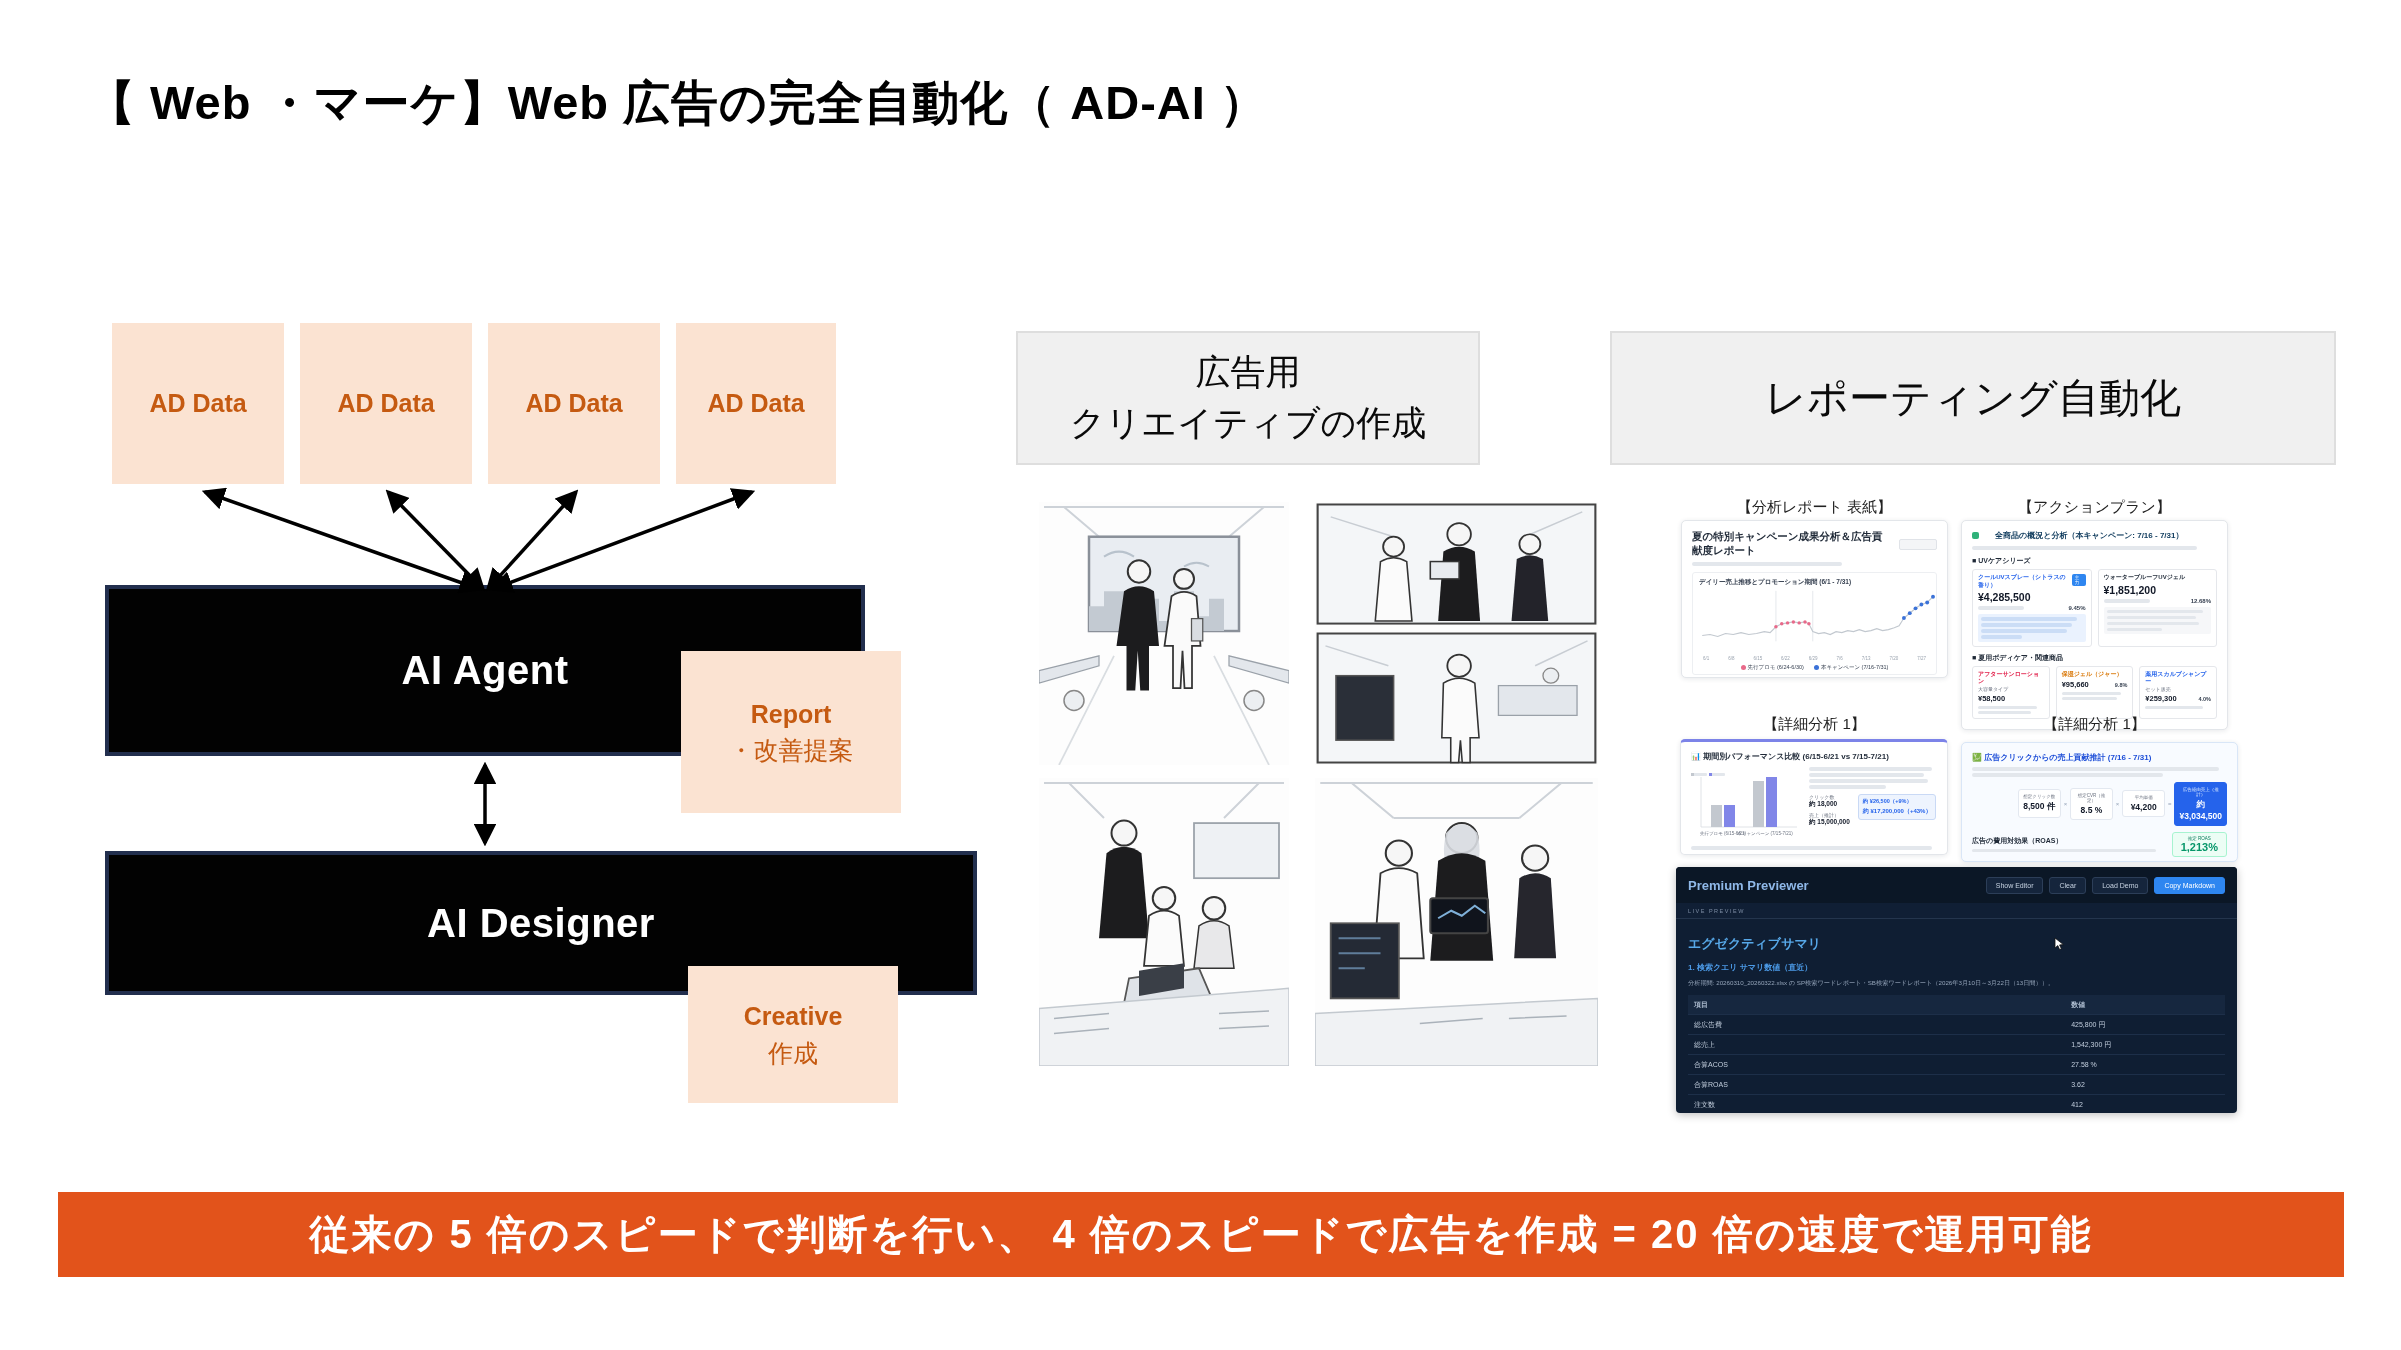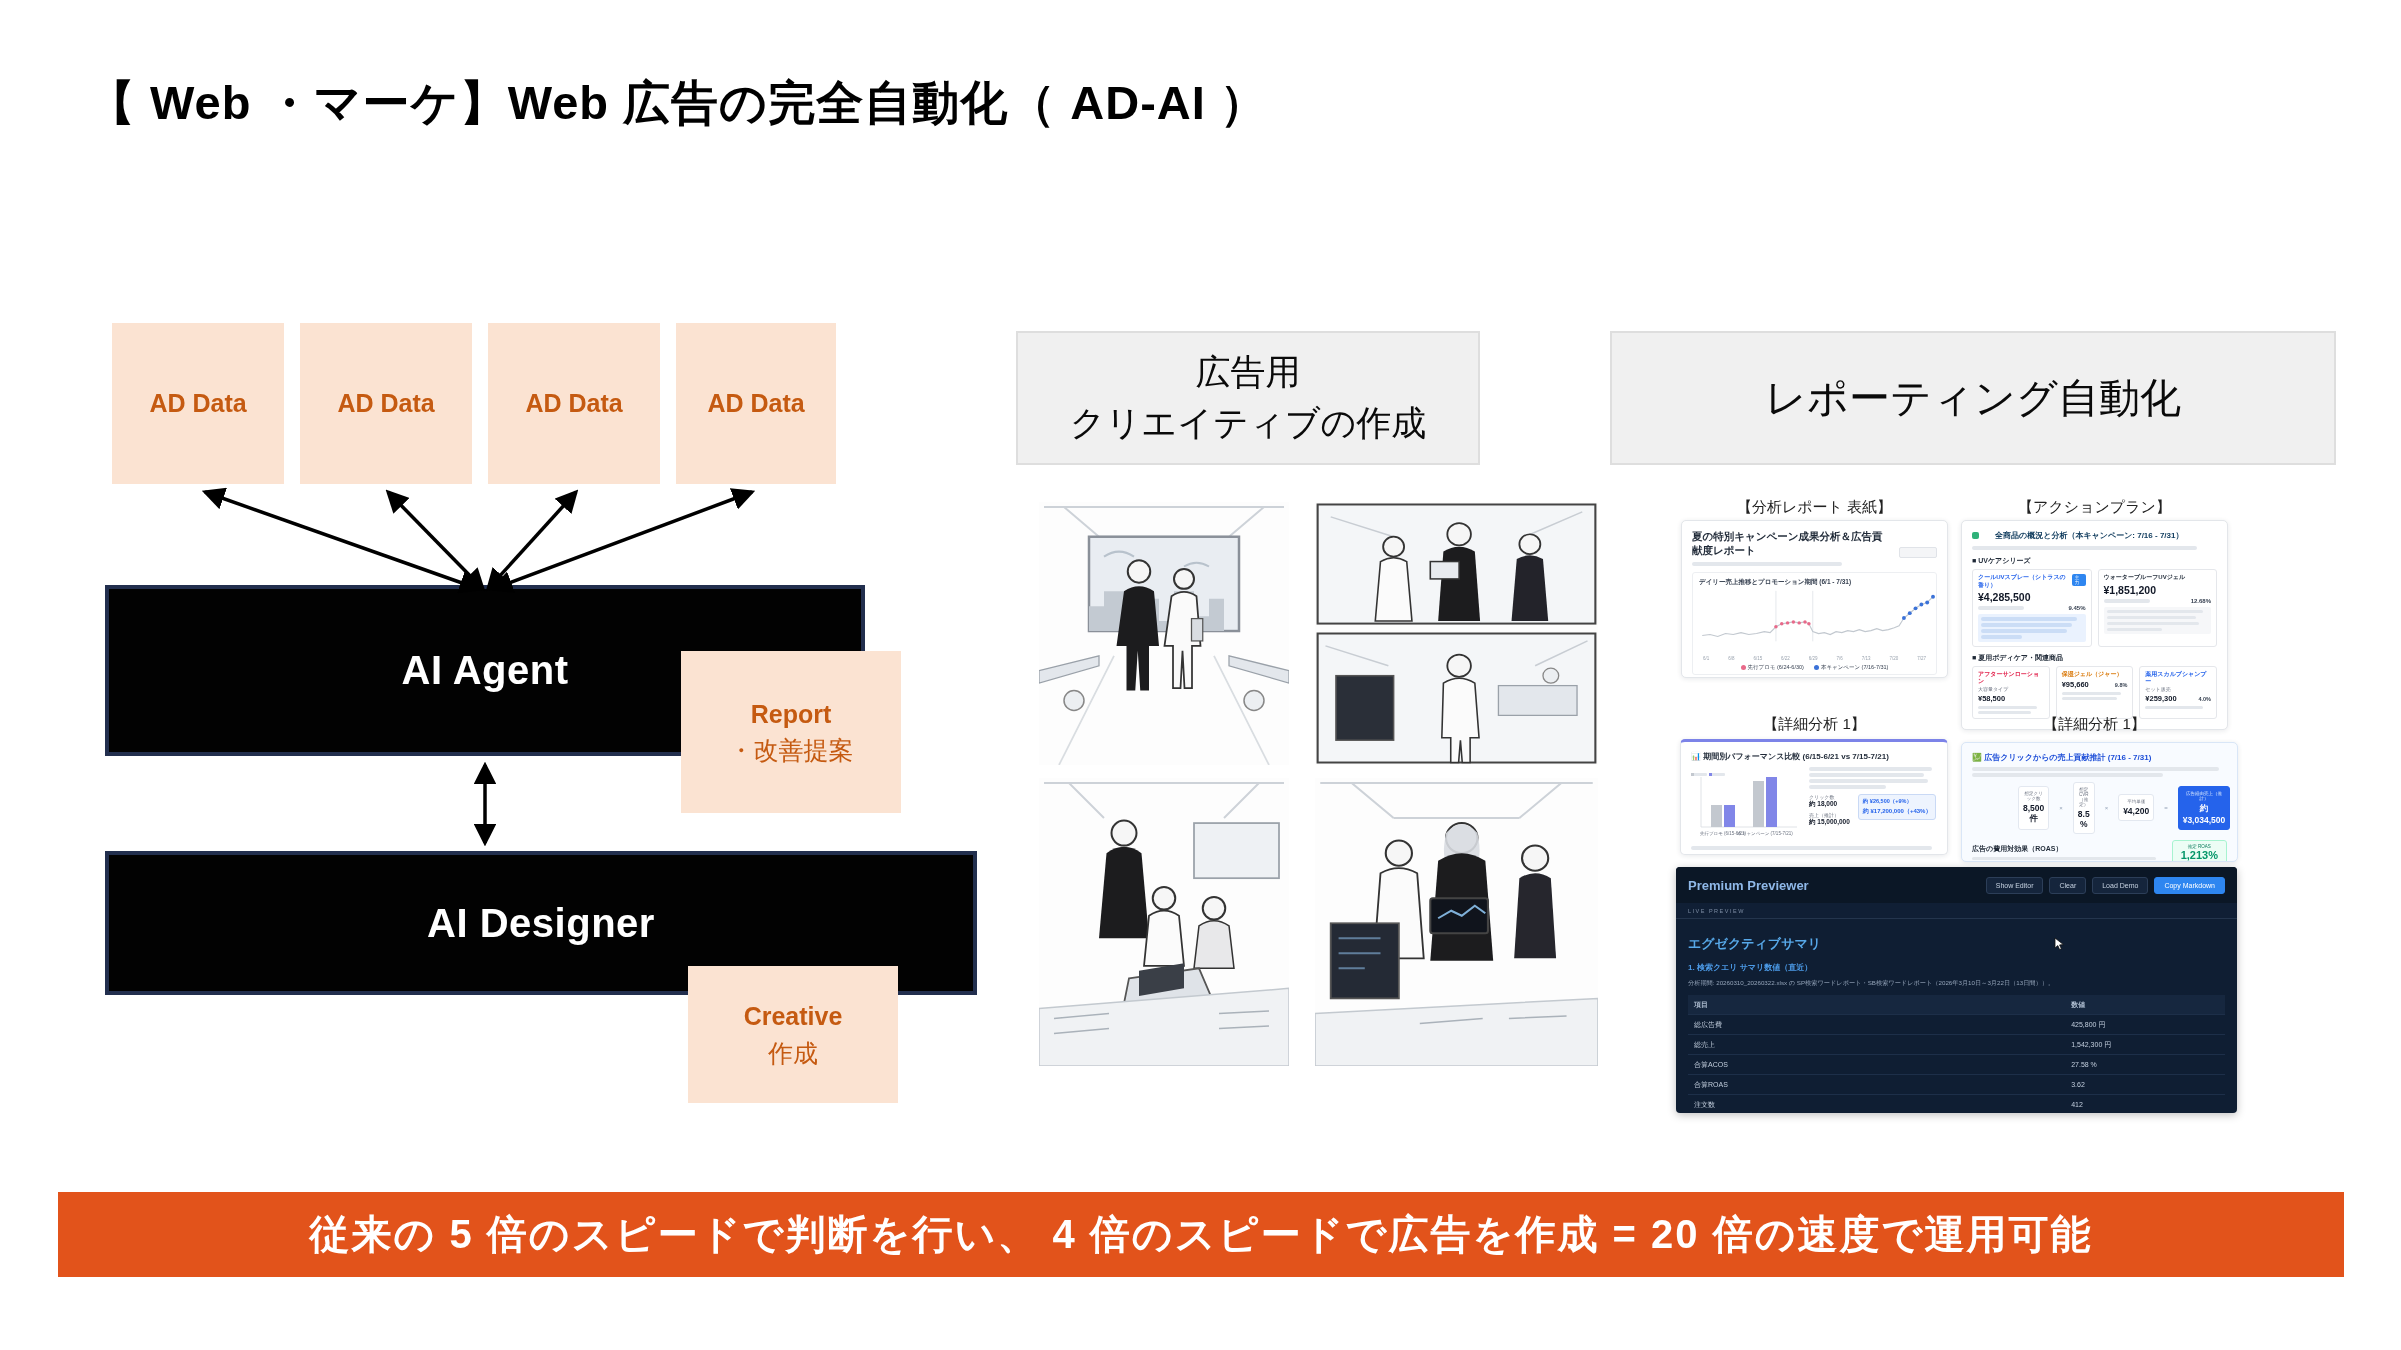--- a/index.html
+++ b/index.html
@@ -64,21 +64,21 @@
   .bars text{font-family:"Liberation Sans",sans-serif;}
   .hlbox{background:#EEF4FE;border:1px solid #C9D9F5;border-radius:3px;padding:3px 4px;}
   .hl1{font-size:5.5px;font-weight:700;color:#2563EB;}
   .hl2{font-size:6px;font-weight:700;color:#2563EB;}
   .statlbl{font-size:5px;color:#6B7280;}
   .statval{font-size:6.5px;font-weight:700;color:#111827;}
 
   
   #detail2-panel{background:#F8FBFF;border:1px solid #D9E6F7;}
   .d2-title{font-size:8px;font-weight:700;color:#1D4ED8;}
-  .mrow{display:flex;align-items:center;gap:10px;margin-top:5px;padding-left:46px;}
+  .mrow{display:flex;align-items:center;gap:3px;margin-top:5px;padding-left:46px;}
   .mcard{flex:1;background:#fff;border:1px solid #E3E8F0;border-radius:3px;padding:4px 4px;text-align:center;}
   .mcard .ml{font-size:4.5px;color:#6B7280;}
   .mcard .mv{font-size:8.5px;font-weight:700;color:#111827;margin-top:2px;}
   .mcard.blue{background:#2563EB;border-color:#2563EB;}
   .mcard.blue .ml{color:#DBEAFE;}
   .mcard.blue .mv{color:#fff;}
   .op{font-size:6px;color:#94A3B8;flex:0 0 auto;}
   .roasrow{display:flex;justify-content:space-between;align-items:center;margin-top:6px;}
   .roas-label{font-size:7px;font-weight:700;color:#1F2937;}
   .greenbox{background:#ECFDF5;border:1px solid #A7F3D0;border-radius:3px;padding:3px 8px;text-align:center;}
@@ -240,21 +240,21 @@
   </div>
 
   <div id="reporting-header" class="abs gray-header" style="left:1610px;top:331px;width:726px;height:134px;">
     <div class="l">レポーティング自動化</div>
   </div>
 
   <div class="abs panel-label" style="left:1681px;top:498px;width:267px;">【分析レポート 表紙】</div>
   <div class="abs panel-label" style="left:1961px;top:498px;width:267px;">【アクションプラン】</div>
 
   <div class="abs panel p-pad" style="left:1681px;top:520px;width:267px;height:158px;">
-    <div style="display:flex;justify-content:space-between;align-items:flex-end;">
+    <div style="display:flex;justify-content:space-between;align-items:center;">
       <div class="cover-title" style="width:200px;">夏の特別キャンペーン成果分析＆広告貢献度レポート</div>
       <div class="sk" style="width:36px;height:9px;border:1px solid #E0E3E8;background:#F4F5F7;"></div>
     </div>
     <div class="sk" style="width:150px;height:4px;margin-top:4px;"></div>
     <div class="chartbox">
       <div class="ct">デイリー売上推移とプロモーション期間 (6/1 - 7/31)</div>
       <svg width="245" height="64" viewBox="0 0 250 66">
         <line x1="78" y1="4" x2="78" y2="56" stroke="#E4E7EB" stroke-width="1"></line>
         <line x1="116" y1="4" x2="116" y2="56" stroke="#E4E7EB" stroke-width="1"></line>
         <polyline fill="none" stroke="#C2C8CF" stroke-width="1.2" points="2,50 10,49 18,51 26,48 34,49 42,47 50,49 58,48 66,46 72,47 78,41 84,38 90,37 96,36 102,37 108,36 112,38 116,46 122,48 128,47 134,49 140,46 146,47 152,45 158,46 164,44 170,46 176,45 182,43 188,45 194,44 200,42 205,40 210,32 216,27 222,22 228,18 234,16 240,10"></polyline>

